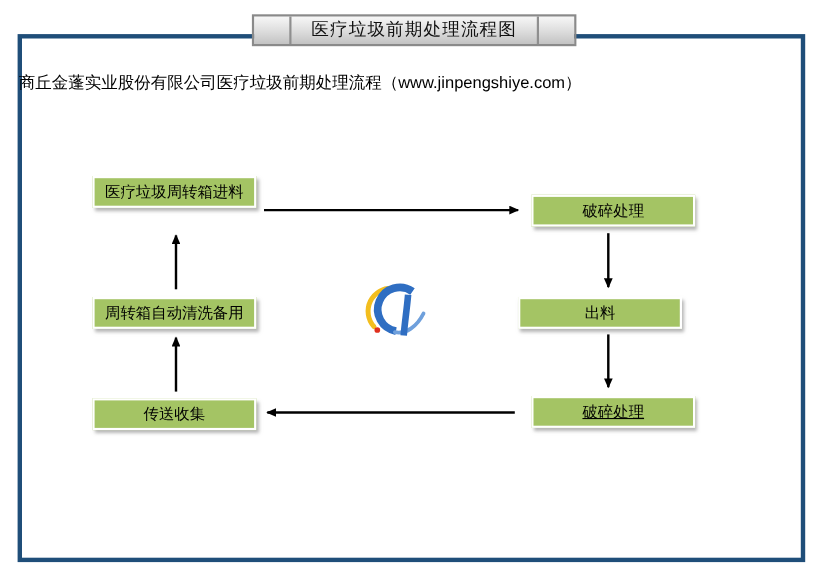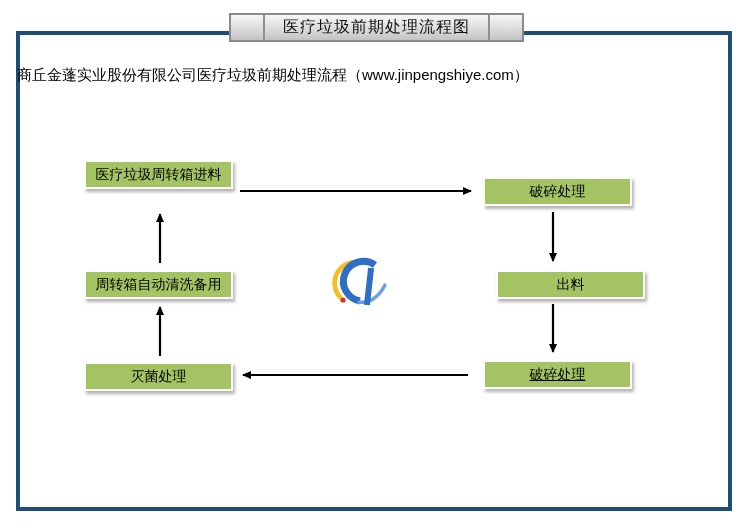--- a/index.html
+++ b/index.html
@@ -35,21 +35,21 @@
   
   .node{
     position:absolute;box-sizing:border-box;
     background:#a4c464;border:2px solid #ffffff;
     box-shadow:2px 3px 3px rgba(120,120,120,0.55);
     display:flex;align-items:center;justify-content:center;
     font-size:14px;color:#000;z-index:3;white-space:nowrap;
   }
   .node-feed     {left:84px; top:160px;width:149px;height:29px;}
   .node-sterilize{left:483px;top:177px;width:149px;height:29px;}
-  .node-discharge{left:496px;top:270px;width:149px;height:29px;}
+  .node-discharge{left:471px;top:270px;width:149px;height:29px;}
   .node-crush    {left:483px;top:360px;width:149px;height:29px;text-decoration:underline;}
   .node-convey   {left:84px; top:362px;width:149px;height:29px;}
   .node-wash     {left:84px; top:270px;width:149px;height:29px;}
   .arrows{position:absolute;left:0;top:0;width:749px;height:530px;z-index:2;pointer-events:none;}
   .logo{position:absolute;left:327px;top:255px;width:64px;height:60px;z-index:3;}
 </style>
 </head>
 <body>
 
 <div class="frame"></div>
@@ -59,21 +59,21 @@
   <div class="cell-mid">医疗垃圾前期处理流程图</div>
   <div class="cell-side cell-right"></div>
 </div>
 
 <div class="subtitle">商丘金蓬实业股份有限公司医疗垃圾前期处理流程（www.jinpengshiye.com）</div>
 
 <div class="node node-feed">医疗垃圾周转箱进料</div>
 <div class="node node-sterilize">破碎处理</div>
 <div class="node node-discharge">出料</div>
 <div class="node node-crush">破碎处理</div>
-<div class="node node-convey">灭菌处理</div>
+<div class="node node-convey">传送收集</div>
 <div class="node node-wash">周转箱自动清洗备用</div>
 
 <svg class="arrows" viewBox="0 0 749 530" xmlns="http://www.w3.org/2000/svg">
   <defs>
     <marker id="ah" markerWidth="10" markerHeight="8" refX="8" refY="4" orient="auto" markerUnits="userSpaceOnUse">
       <path d="M0,0 L9,4 L0,8 z" fill="#000"></path>
     </marker>
   </defs>
   <line x1="240" y1="191" x2="471" y2="191" stroke="#000" stroke-width="2.2" marker-end="url(#ah)"></line>
   <line x1="553" y1="212" x2="553" y2="261" stroke="#000" stroke-width="2.2" marker-end="url(#ah)"></line>

